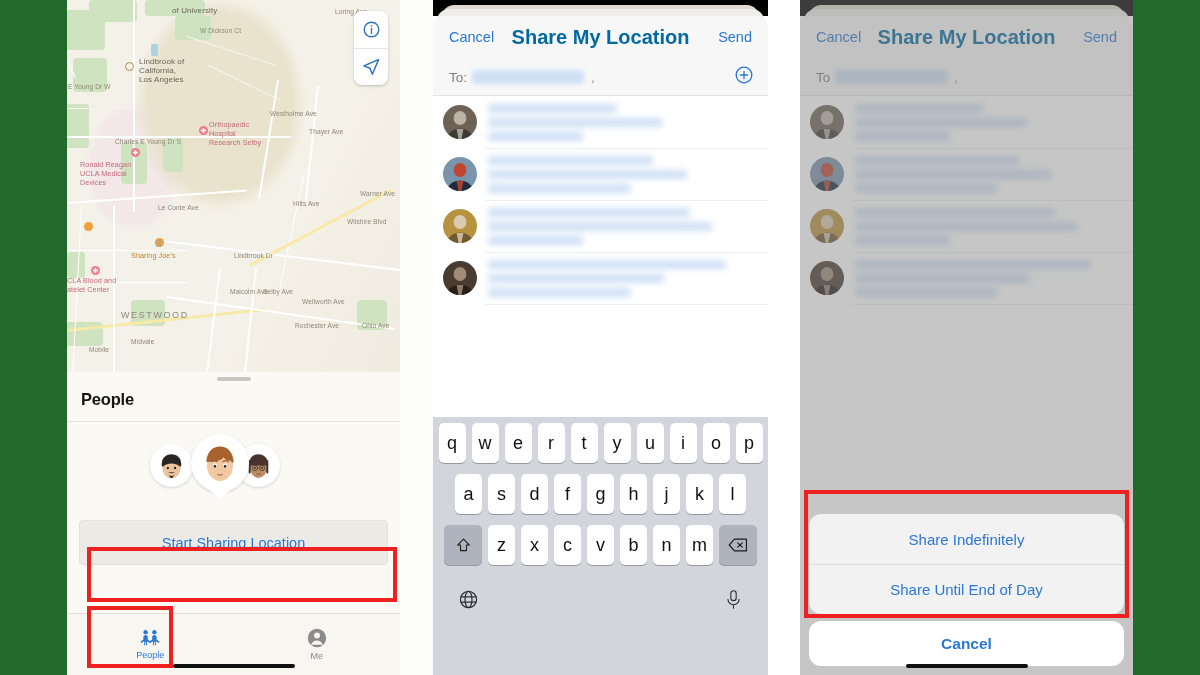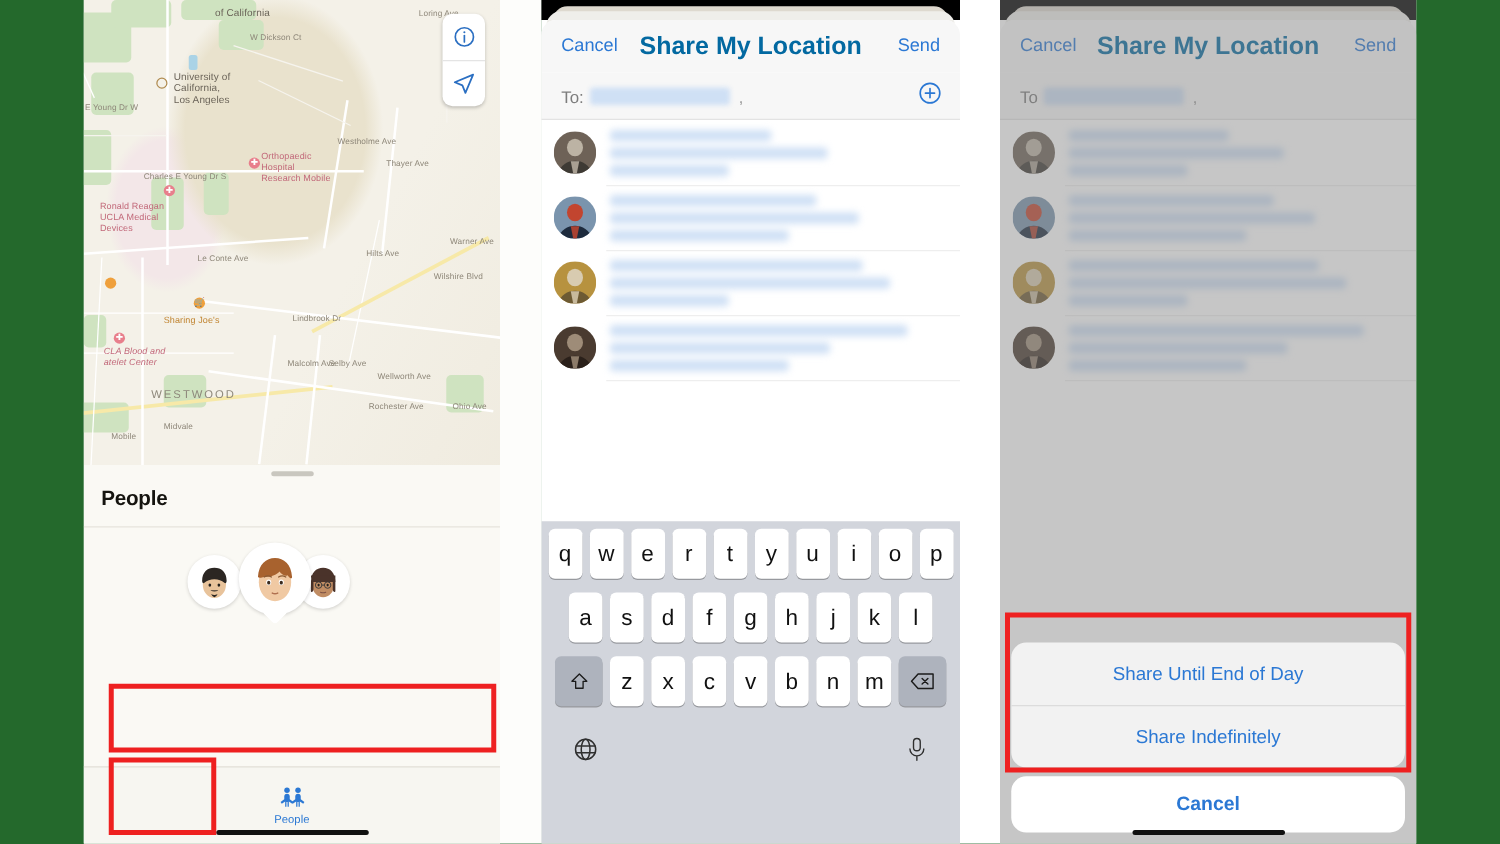--- a/index.html
+++ b/index.html
@@ -224,43 +224,43 @@
       <div>
         <span class="poi uni" style="left:58px;  top:62px;"></span>
         <span class="poi med" style="left:132px; top:126px;">✚</span>
         <span class="poi med" style="left:64px;  top:148px;">✚</span>
         <span class="poi med" style="left:24px;  top:266px;">✚</span>
         <span class="poi shop" style="left:88px;  top:238px;">🛒</span>
         <span class="poi shop" style="left:17px;  top:222px;"></span>
       </div>
 
       <div id="map-labels">
-          <div class="mlabel place" style="left: 105px; top: 6px;">of California</div>
+          <div class="mlabel place" style="left: 105px; top: 6px;">of University</div>
           <div class="mlabel street" style="left: 133px; top: 27px;">W Dickson Ct</div>
           <div class="mlabel street" style="left: 268px; top: 8px;">Loring Ave</div>
-          <div class="mlabel place" style="left: 72px; top: 57px;">University of
+          <div class="mlabel place" style="left: 72px; top: 57px;">Lindbrook of
 California,
 Los Angeles</div>
           <div class="mlabel street" style="left: 1px; top: 83px;">E Young Dr W</div>
           <div class="mlabel hosp" style="left: 142px; top: 120px;">Orthopaedic
 Hospital
-Research Mobile</div>
+Research Selby</div>
           <div class="mlabel street" style="left: 48px; top: 138px;">Charles E Young Dr S</div>
           <div class="mlabel street" style="left: 203px; top: 110px;">Westholme Ave</div>
           <div class="mlabel street" style="left: 242px; top: 128px;">Thayer Ave</div>
           <div class="mlabel hosp" style="left: 13px; top: 160px;">Ronald Reagan
 UCLA Medical
 Devices</div>
           <div class="mlabel street" style="left: 91px; top: 204px;">Le Conte Ave</div>
           <div class="mlabel street" style="left: 226px; top: 200px;">Hilts Ave</div>
           <div class="mlabel street" style="left: 293px; top: 190px;">Warner Ave</div>
           <div class="mlabel street" style="left: 280px; top: 218px;">Wilshire Blvd</div>
           <div class="mlabel shop" style="left: 64px; top: 251px;">Sharing Joe's</div>
           <div class="mlabel street" style="left: 167px; top: 252px;">Lindbrook Dr</div>
-          <div class="mlabel hosp" style="left: 16px; top: 276px; font-style: italic;">CLA Blood and
+          <div class="mlabel hosp" style="left: 0px; top: 276px;">CLA Blood and
 atelet Center</div>
           <div class="mlabel street" style="left: 163px; top: 288px;">Malcolm Ave</div>
           <div class="mlabel street" style="left: 196px; top: 288px;">Selby Ave</div>
           <div class="mlabel street" style="left: 235px; top: 298px;">Wellworth Ave</div>
           <div class="mlabel street" style="left: 228px; top: 322px;">Rochester Ave</div>
           <div class="mlabel street" style="left: 295px; top: 322px;">Ohio Ave</div>
           <div class="mlabel area" style="left: 54px; top: 310px;">WESTWOOD</div>
           <div class="mlabel street" style="left: 64px; top: 338px;">Midvale</div>
           <div class="mlabel street" style="left: 22px; top: 346px;">Mobile</div>
         </div>
@@ -318,30 +318,43 @@
             <ellipse cx="39" cy="36" rx="2.8" ry="3.2" fill="#fff"></ellipse>
             <ellipse cx="25" cy="36.4" rx="1.8" ry="2.1" fill="#3b2a1d"></ellipse>
             <ellipse cx="39" cy="36.4" rx="1.8" ry="2.1" fill="#3b2a1d"></ellipse>
             <path d="M20 30q4-2.5 8 0" stroke="#8a5a33" stroke-width="1.5" fill="none" stroke-linecap="round"></path>
             <path d="M36 30q4-2.5 8 0" stroke="#8a5a33" stroke-width="1.5" fill="none" stroke-linecap="round"></path>
             <path d="M29 48q3 1.6 6 0" stroke="#b07050" stroke-width="1.7" fill="none" stroke-linecap="round"></path>
           </svg>
         </div>
       </div>
 
+      <div class="share-btn-wrap">
+        <div class="share-btn">
+          <span>Start Sharing Location</span>
+        </div>
+      </div>
 
       <div class="tabbar">
         <div class="tab active">
           <svg width="22" height="18" viewBox="0 0 30 24" fill="#2b78d4">
             <circle cx="9" cy="4" r="3"></circle>
               <circle cx="21" cy="4" r="3"></circle>
             <path d="M9 8c-2 0-3 1.4-3 3v3l-4 3 1.3 1.8L7 16.4V22h1.4v-5h1.2v5H11v-5.6l3.7 2.4 1.3-1.8-4-3v-3c0-1.6-1-3-3-3z"></path>
             <path d="M21 8c-2 0-3 1.4-3 3v3l-4 3 1.3 1.8L19 16.4V22h1.4v-5h1.2v5H23v-5.6l3.7 2.4 1.3-1.8-4-3v-3c0-1.6-1-3-3-3z"></path>
           </svg>
           <span class="tl">People</span>
+        </div>
+        <div class="tab">
+          <svg width="20" height="20" viewBox="0 0 24 24" fill="#8b8b8b">
+            <circle cx="12" cy="12" r="11"></circle>
+            <circle cx="12" cy="9" r="3.6" fill="#f7f6f1"></circle>
+            <path d="M5 20c1.4-3.4 4-5 7-5s5.6 1.6 7 5z" fill="#f7f6f1"></path>
+          </svg>
+          <span class="tl">Me</span>
         </div>
       </div>
       <div class="homebar"></div>
     </div>
 
     <div class="redbox" style="left:20px; top:167px; width:310px; height:55px; top:auto; bottom:73px;"></div>
     <div class="redbox" style="left:20px; bottom:7px; width:86px; height:62px;"></div>
   </div>
 
   <div id="gap-1"></div>
@@ -583,22 +596,22 @@
             </div>
           </div>
         </div>
       <div class="clist-rule"></div>
     </div>
 
     <div class="dim"></div>
 
     <div class="actionsheet">
       <div class="asgroup" id="as-options">
+          <div class="asitem">Share Indefinitely</div>
           <div class="asitem">Share Until End of Day</div>
-          <div class="asitem">Share Indefinitely</div>
         </div>
       <div class="ascancel">Cancel</div>
     </div>
 
     <div class="homebar" style="bottom:7px;"></div>
 
     <div class="redbox" style="left:4px; right:4px; width:auto; bottom:57px; height:128px;"></div>
   </div>
 
 </div>

